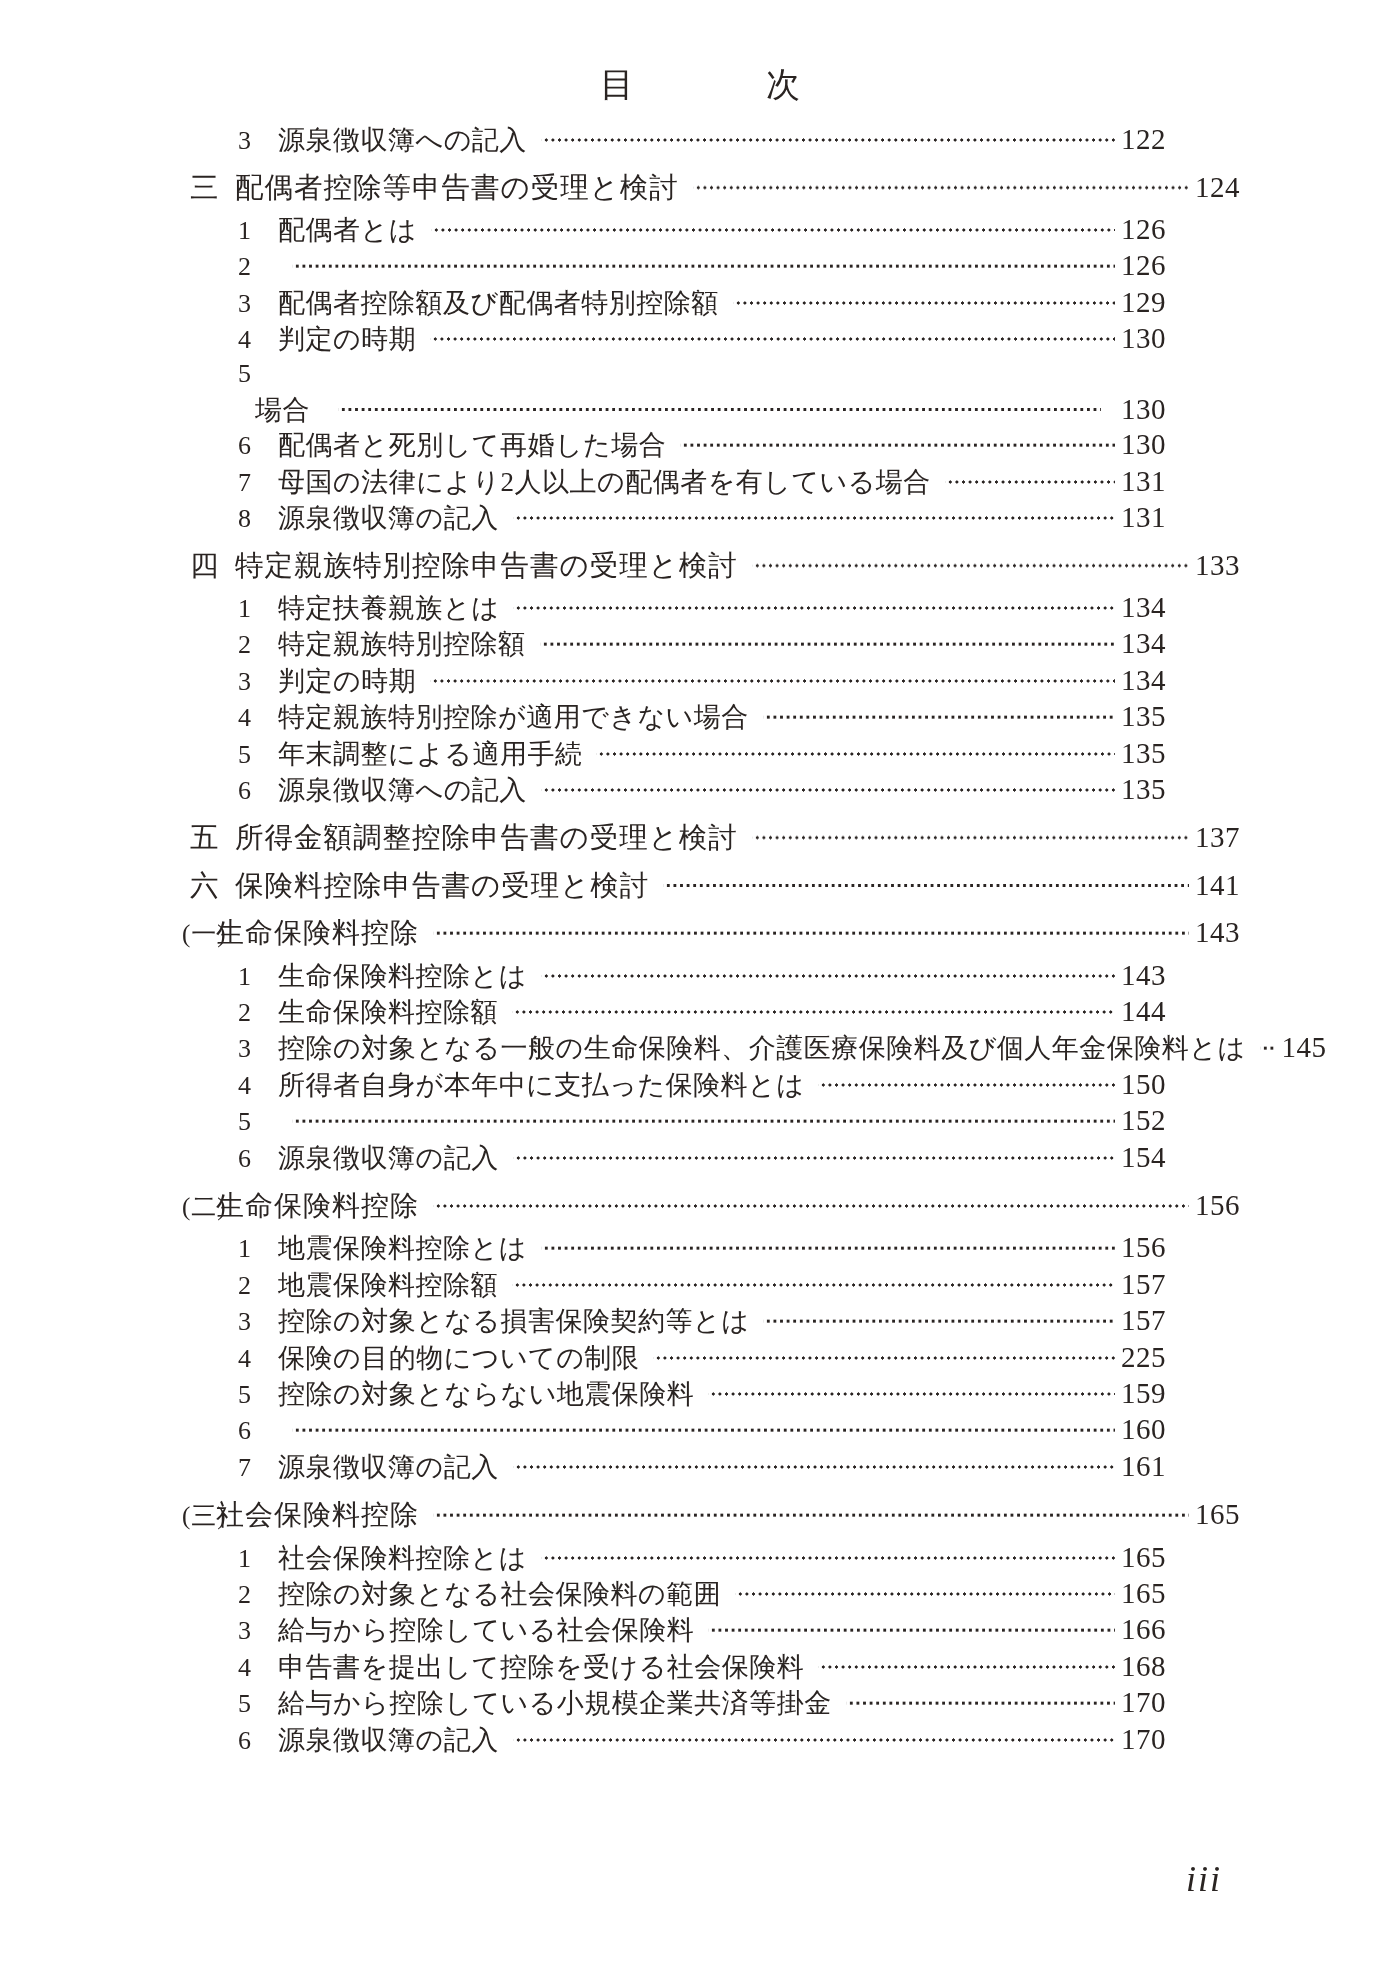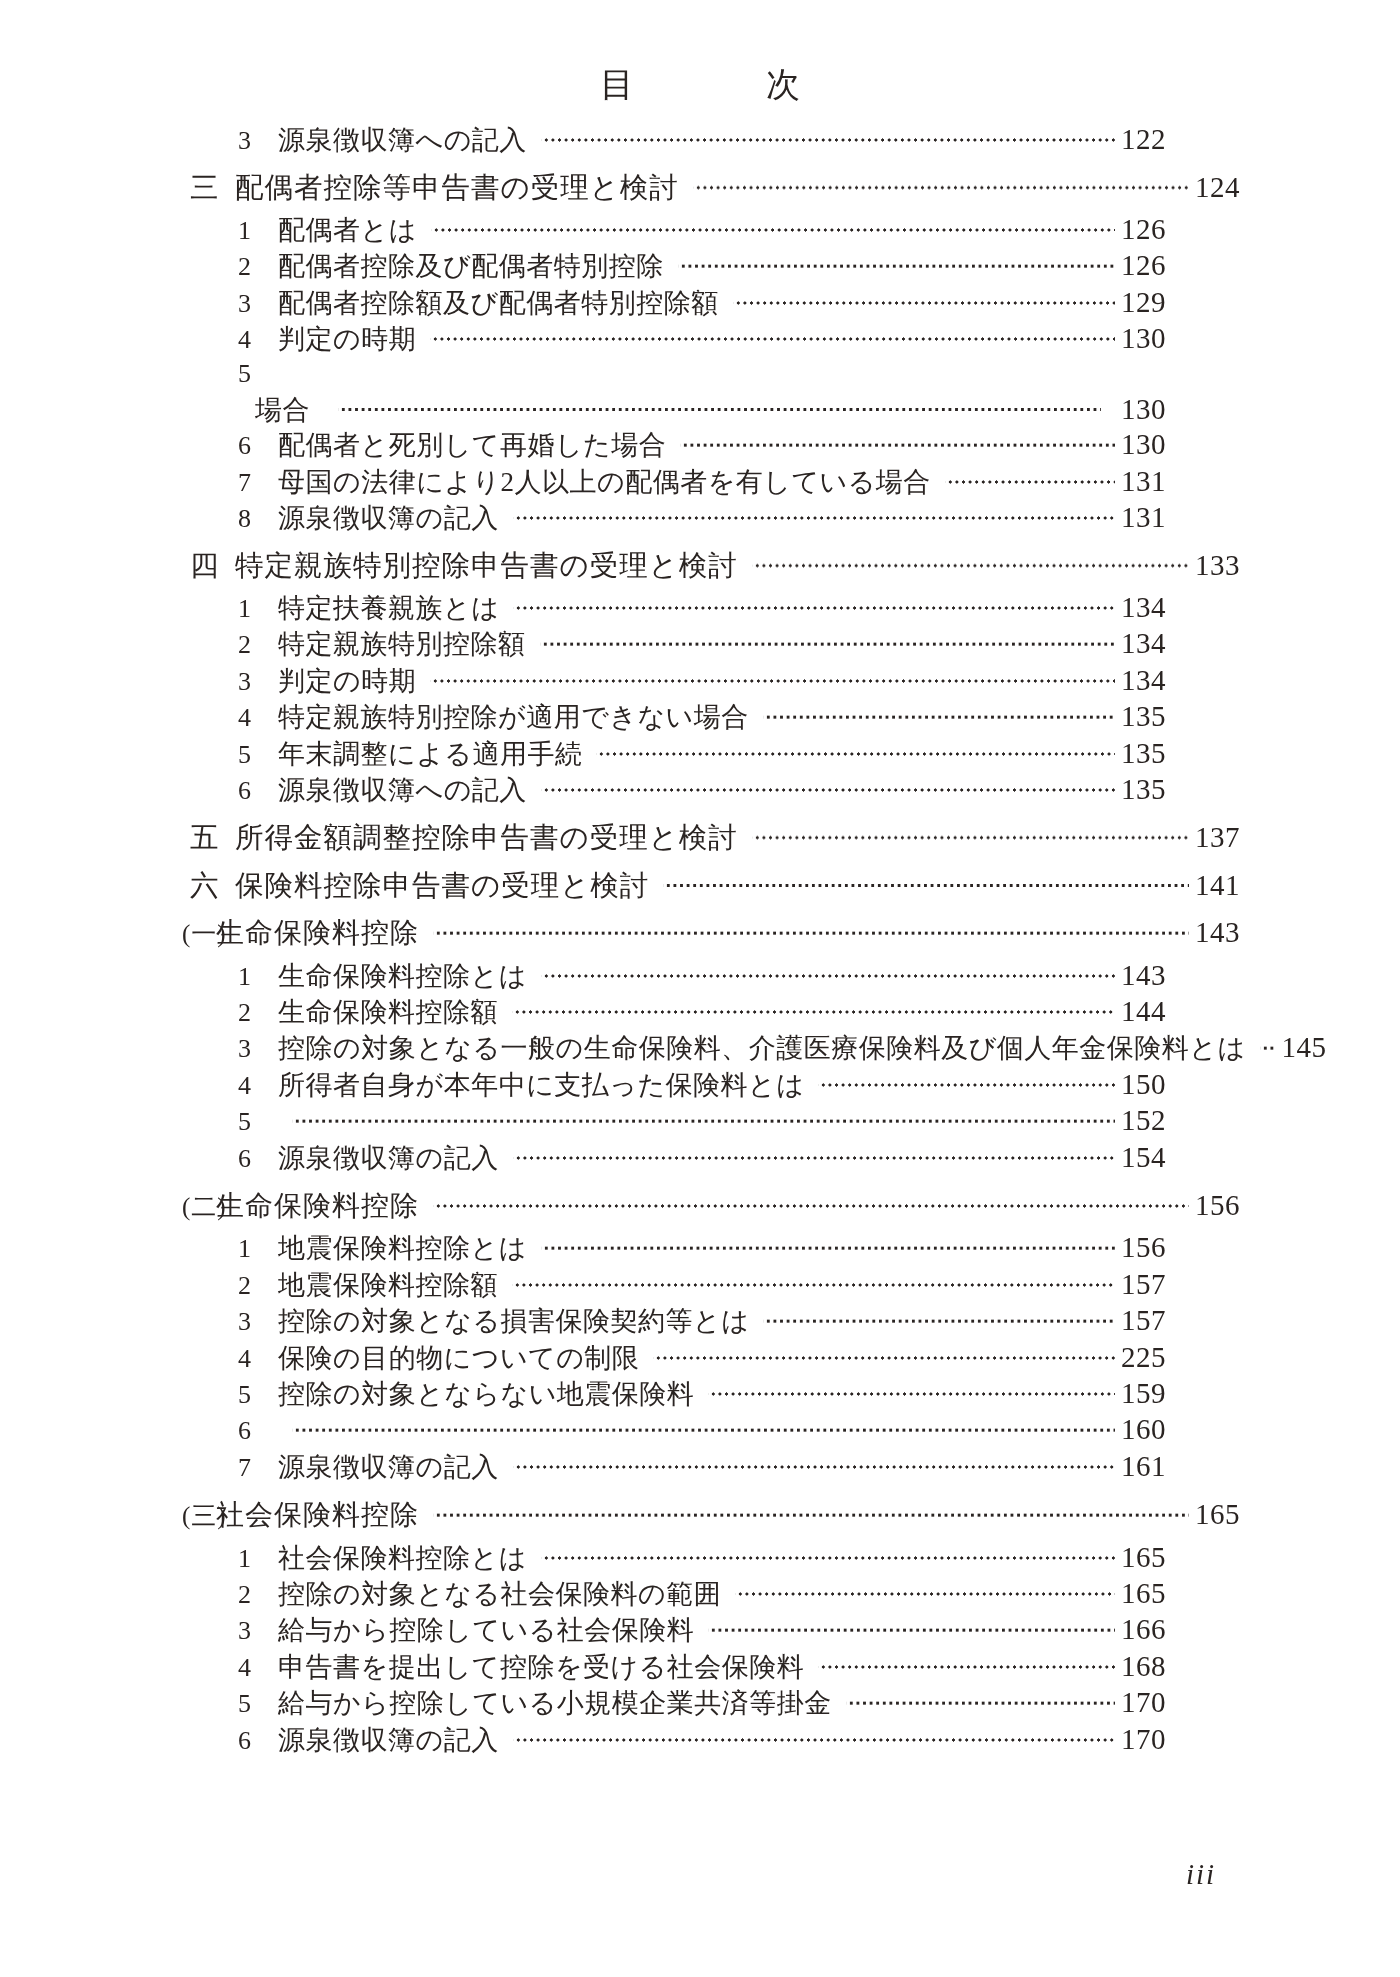--- a/index.html
+++ b/index.html
@@ -105,21 +105,21 @@
   .pg {
     flex: none;
     font-size: 29px;
     letter-spacing: 0.5px;
   }
 
   .folio {
     position: absolute;
     top: 1858px;
     left: 1186px;
-    font-size: 29px;
+    font-size: 36px;
     font-style: italic;
     letter-spacing: 2px;
   }
 </style>
 </head>
 <body>
 
 <div class="page">
 
   <div class="doc-title">
@@ -141,21 +141,20 @@
         <span class="pg">124</span>
       </div>
       <div class="row item">
         <span class="inum">1</span>
         <span class="txt">配偶者とは</span>
         <span class="leader"></span>
         <span class="pg">126</span>
       </div>
       <div class="row item">
         <span class="inum">2</span>
-        <span class="txt">配偶者控除及び配偶者特別控除</span>
         <span class="leader"></span>
         <span class="pg">126</span>
       </div>
       <div class="row item">
         <span class="inum">3</span>
         <span class="txt">配偶者控除額及び配偶者特別控除額</span>
         <span class="leader"></span>
         <span class="pg">129</span>
       </div>
       <div class="row item">

